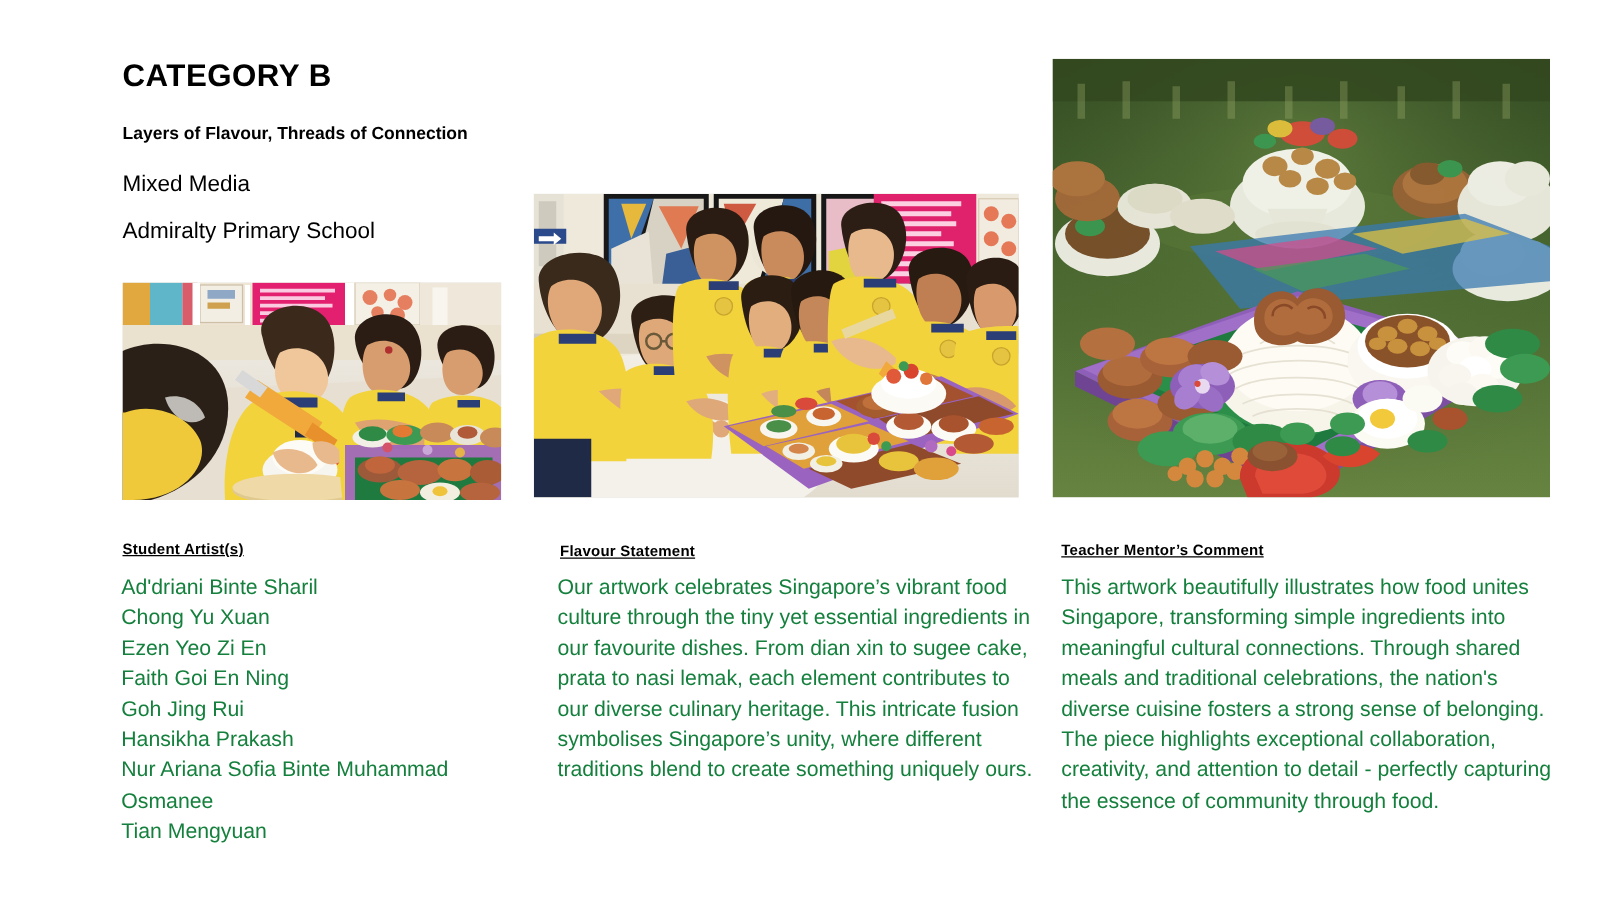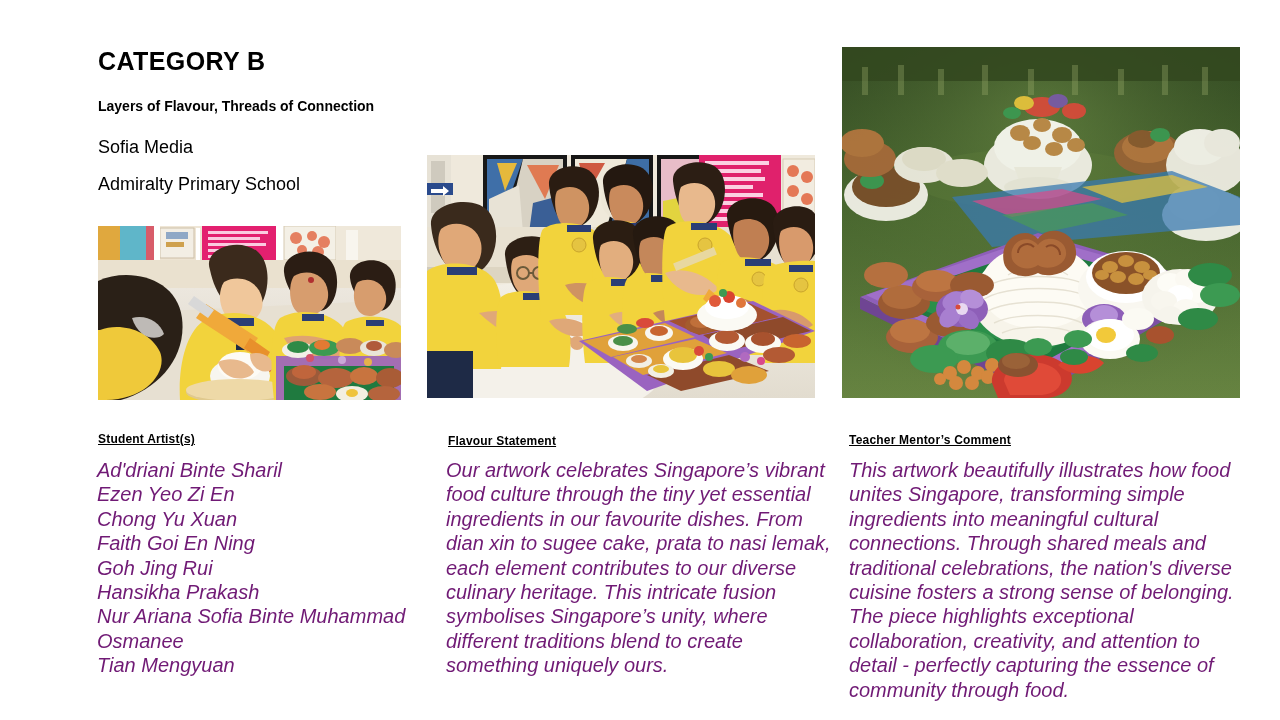--- a/index.html
+++ b/index.html
@@ -92,24 +92,23 @@
     white-space: nowrap;
     text-decoration: underline;
   }
   #heading-student-artists { left: 98px; top: 433px; }
   #heading-artist-statement { left: 448px; top: 435px; }
   #heading-teacher-comment { left: 849px; top: 434px; }
 
   
   .body-col {
     position: absolute;
-    font-size: 20px;
+    font-size: 17px;
     line-height: 24.4px;
-    color: #701a75;
-    font-style: italic;
+    color: #15803d;
   }
   #col-student-artists {
     left: 97px;
     top: 458px;
     width: 340px;
   }
   #col-artist-statement {
     left: 446px;
     top: 458px;
     width: 390px;
@@ -122,21 +121,21 @@
   #col-student-artists .artist-name { white-space: nowrap; }
   .body-col p { margin: 0; }
 </style>
 </head>
 <body>
 
 <div id="category-heading">CATEGORY B</div>
 
 <div id="artwork-title">Layers of Flavour, Threads of Connection</div>
 
-<div id="artwork-medium">Sofia Media</div>
+<div id="artwork-medium">Mixed Media</div>
 
 <div id="artwork-school">Admiralty Primary School</div>
 
 <div class="photo" id="photo-process-closeup">
   <svg viewBox="0 0 303 174" preserveAspectRatio="none" aria-hidden="true">
     <defs>
       <linearGradient id="p1wall" x1="0" y1="0" x2="0" y2="1">
         <stop offset="0" stop-color="#efe6d6"></stop>
           <stop offset="1" stop-color="#e3d6c0"></stop>
       </linearGradient>
@@ -613,22 +612,22 @@
 </div>
 
 <div class="col-heading" id="heading-student-artists">Student Artist(s)</div>
 
 <div class="col-heading" id="heading-artist-statement">Flavour Statement</div>
 
 <div class="col-heading" id="heading-teacher-comment">Teacher Mentor’s Comment</div>
 
 <div class="body-col" id="col-student-artists">
   <div class="artist-name">Ad'driani Binte Sharil</div>
+  <div class="artist-name">Chong Yu Xuan</div>
   <div class="artist-name">Ezen Yeo Zi En</div>
-  <div class="artist-name">Chong Yu Xuan</div>
   <div class="artist-name">Faith Goi En Ning</div>
   <div class="artist-name">Goh Jing Rui</div>
   <div class="artist-name">Hansikha Prakash</div>
   <div>Nur Ariana Sofia Binte Muhammad Osmanee</div>
   <div class="artist-name">Tian Mengyuan</div>
 </div>
 
 <div class="body-col" id="col-artist-statement">
   <p>Our artwork celebrates Singapore’s vibrant food culture through the tiny yet essential ingredients in our favourite dishes. From dian xin to sugee cake, prata to nasi lemak, each element contributes to our diverse culinary heritage. This intricate fusion symbolises Singapore’s unity, where different traditions blend to create something uniquely ours.</p>
 </div>

